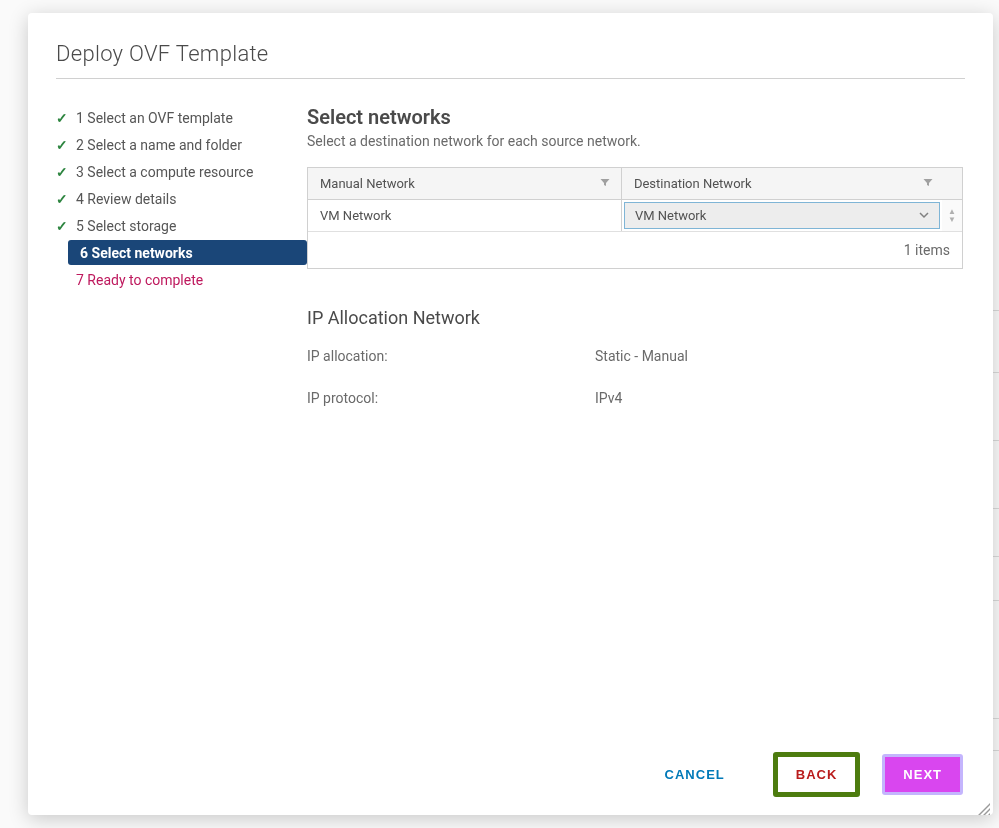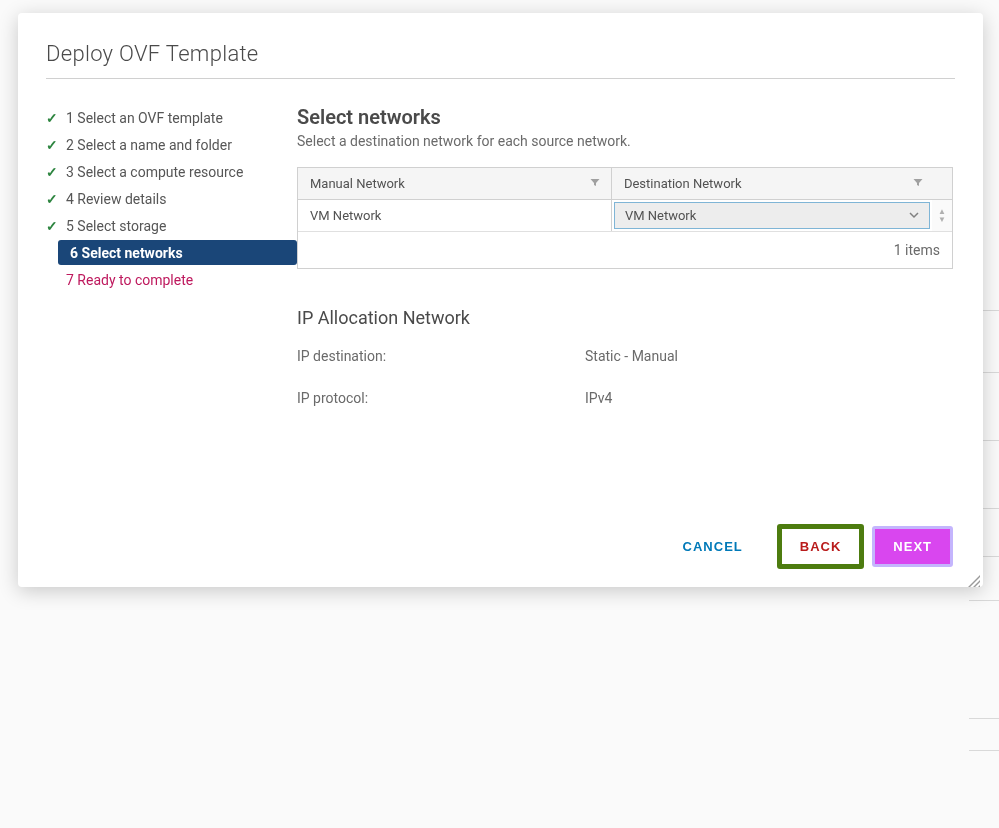--- a/index.html
+++ b/index.html
@@ -26,23 +26,23 @@
     .bg-lines div {
       position: absolute;
       right: 0;
       height: 1px;
       width: 30px;
       background: #d9d9d9;
     }
     .modal {
       position: absolute;
       top: 13px;
-      left: 18px;
+      left: 28px;
       width: 965px;
-      height: 574px;
+      height: 802px;
       background: #fff;
       border-radius: 4px;
       box-shadow: 0 4px 20px rgba(0,0,0,0.2);
       display: flex;
       flex-direction: column;
     }
     .modal-header {
       padding: 28px 28px 12px 28px;
     }
     .modal-title {
@@ -216,21 +216,21 @@
       margin-bottom: 26px;
     }
     .kv-row .k {
       width: 288px;
     }
     .modal-footer {
       padding: 16px 30px 18px 0;
       display: flex;
       justify-content: flex-end;
       align-items: center;
-      gap: 8px;
+      gap: 22px;
     }
     .btn {
       font-size: 13px;
       font-weight: 600;
       letter-spacing: 1px;
       padding: 10px 18px;
       border-radius: 3px;
       cursor: pointer;
       border: 1px solid transparent;
       background: #fff;
@@ -361,21 +361,21 @@
               </td>
             </tr>
           </tbody>
         </table>
         <div class="items-footer">1 items</div>
       </div>
 
       <div class="section-title">IP Allocation Network</div>
 
       <div class="kv-row">
-        <span class="k">IP destination:</span>
+        <span class="k">IP allocation:</span>
         <span class="v">Static - Manual</span>
       </div>
 
       <div class="kv-row">
         <span class="k">IP protocol:</span>
         <span class="v">IPv4</span>
       </div>
 
     </div>
   </div>

